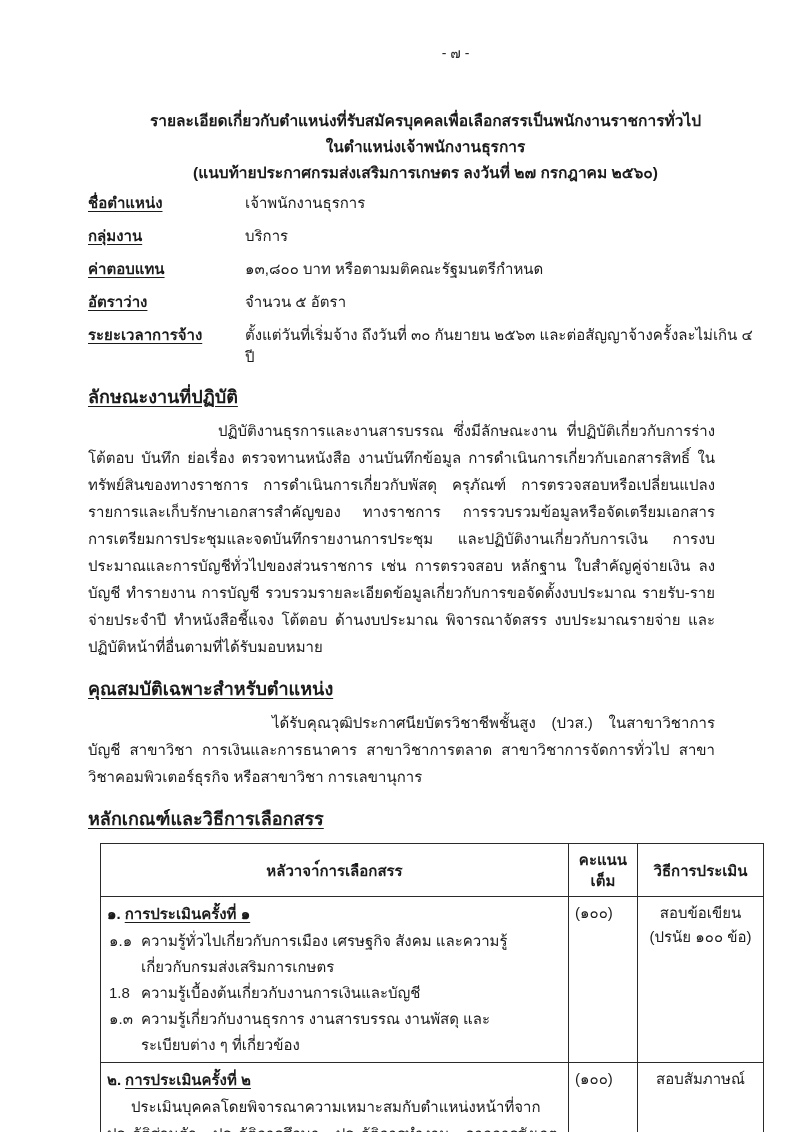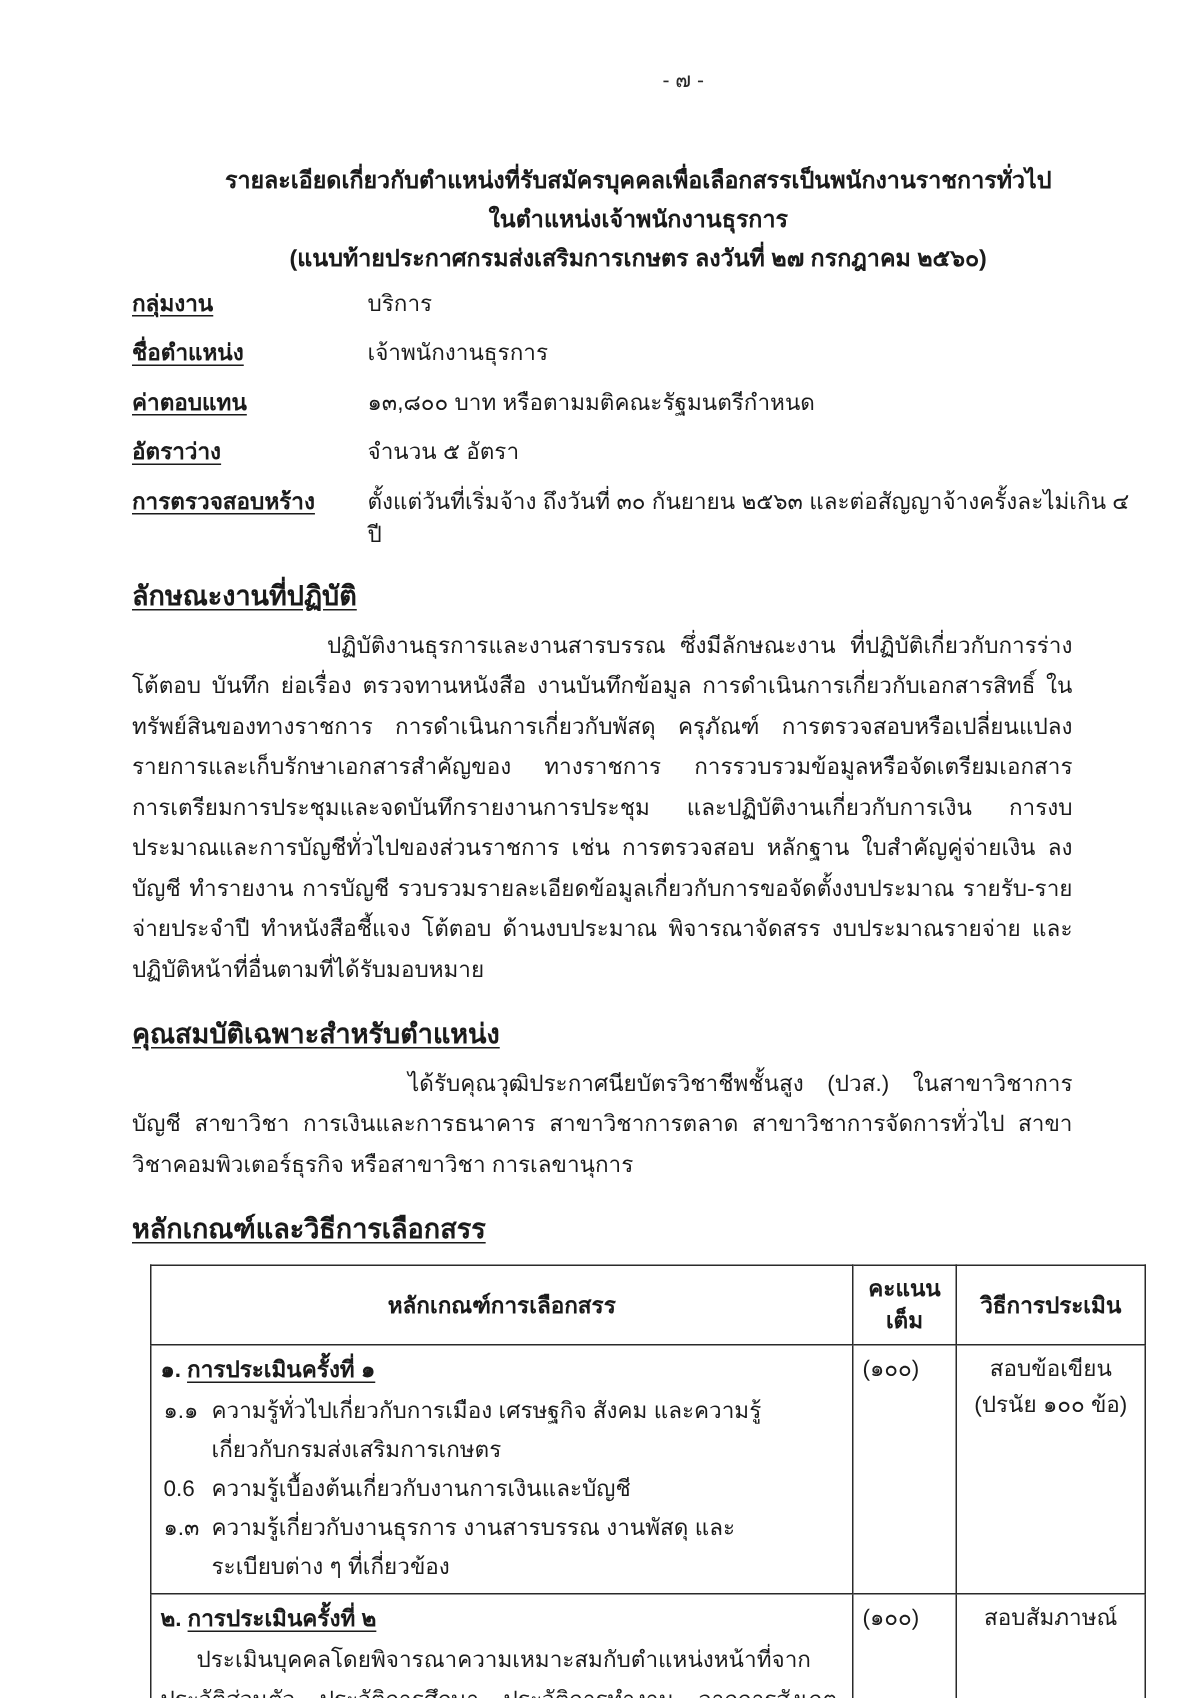--- a/index.html
+++ b/index.html
@@ -112,37 +112,37 @@
   <div class="page-number">- ๗ -</div>
 
   <div class="doc-title">
     <div>รายละเอียดเกี่ยวกับตำแหน่งที่รับสมัครบุคคลเพื่อเลือกสรรเป็นพนักงานราชการทั่วไป</div>
     <div>ในตำแหน่งเจ้าพนักงานธุรการ</div>
     <div>(แนบท้ายประกาศกรมส่งเสริมการเกษตร ลงวันที่ ๒๗ กรกฎาคม ๒๕๖๐)</div>
   </div>
 
   <div class="fields">
     <div class="field-row">
+      <span class="field-label">ชื่อตำแหน่ง</span>
+      <span class="field-value">เจ้าพนักงานธุรการ</span>
+    </div>
+    <div class="field-row">
       <span class="field-label">กลุ่มงาน</span>
       <span class="field-value">บริการ</span>
     </div>
     <div class="field-row">
-      <span class="field-label">ชื่อตำแหน่ง</span>
-      <span class="field-value">เจ้าพนักงานธุรการ</span>
-    </div>
-    <div class="field-row">
       <span class="field-label">ค่าตอบแทน</span>
       <span class="field-value">๑๓,๘๐๐ บาท หรือตามมติคณะรัฐมนตรีกำหนด</span>
     </div>
     <div class="field-row">
       <span class="field-label">อัตราว่าง</span>
       <span class="field-value">จำนวน ๕ อัตรา</span>
     </div>
     <div class="field-row">
-      <span class="field-label">การตรวจสอบหร้าง</span>
+      <span class="field-label">ระยะเวลาการจ้าง</span>
       <span class="field-value">ตั้งแต่วันที่เริ่มจ้าง ถึงวันที่ ๓๐ กันยายน ๒๕๖๓ และต่อสัญญาจ้างครั้งละไม่เกิน ๔ ปี</span>
     </div>
   </div>
 
   <div class="section">
     <div class="section-heading">ลักษณะงานที่ปฏิบัติ</div>
     <p class="body-par indent-duties">ปฏิบัติงานธุรการและงานสารบรรณ ซึ่งมีลักษณะงาน ที่ปฏิบัติเกี่ยวกับการร่าง โต้ตอบ บันทึก ย่อเรื่อง ตรวจทานหนังสือ งานบันทึกข้อมูล การดำเนินการเกี่ยวกับเอกสารสิทธิ์ ในทรัพย์สินของทางราชการ การดำเนินการเกี่ยวกับพัสดุ ครุภัณฑ์ การตรวจสอบหรือเปลี่ยนแปลง รายการและเก็บรักษาเอกสารสำคัญของ ทางราชการ การรวบรวมข้อมูลหรือจัดเตรียมเอกสาร การเตรียมการประชุมและจดบันทึกรายงานการประชุม และปฏิบัติงานเกี่ยวกับการเงิน การงบประมาณและการบัญชีทั่วไปของส่วนราชการ เช่น การตรวจสอบ หลักฐาน ใบสำคัญคู่จ่ายเงิน ลงบัญชี ทำรายงาน การบัญชี รวบรวมรายละเอียดข้อมูลเกี่ยวกับการขอจัดตั้งงบประมาณ รายรับ-รายจ่ายประจำปี ทำหนังสือชี้แจง โต้ตอบ ด้านงบประมาณ พิจารณาจัดสรร งบประมาณรายจ่าย และ ปฏิบัติหน้าที่อื่นตามที่ได้รับมอบหมาย</p>
   </div>
 
   <div class="section">
@@ -154,40 +154,40 @@
     <div class="section-heading">หลักเกณฑ์และวิธีการเลือกสรร</div>
 
     <table class="criteria-table">
       <colgroup>
           <col class="c1">
           <col class="c2">
           <col class="c3">
         </colgroup>
       <thead>
         <tr>
-          <th>หลักเกณฑ์การเลือกสรร</th>
+          <th>หลัวาจา์การเลือกสรร</th>
           <th>
             <div>คะแนน</div>
             <div>เต็ม</div>
           </th>
           <th>วิธีการประเมิน</th>
         </tr>
       </thead>
       <tbody>
         <tr class="row1-height">
           <td class="cell-criteria">
             <div class="row-heading">
               <span class="row-num">๑.</span><span class="row-title-text">การประเมินครั้งที่ ๑</span>
             </div>
             <div class="sub-item">
               <span class="sub-num">๑.๑</span>
               <span class="sub-text">ความรู้ทั่วไปเกี่ยวกับการเมือง เศรษฐกิจ สังคม และความรู้เกี่ยวกับกรมส่งเสริมการเกษตร</span>
             </div>
             <div class="sub-item">
-              <span class="sub-num">0.6</span>
+              <span class="sub-num">1.8</span>
               <span class="sub-text">ความรู้เบื้องต้นเกี่ยวกับงานการเงินและบัญชี</span>
             </div>
             <div class="sub-item">
               <span class="sub-num">๑.๓</span>
               <span class="sub-text">ความรู้เกี่ยวกับงานธุรการ งานสารบรรณ งานพัสดุ และระเบียบต่าง ๆ ที่เกี่ยวข้อง</span>
             </div>
           </td>
           <td class="cell-score">(๑๐๐)</td>
           <td class="cell-method">
             <div>สอบข้อเขียน</div>

